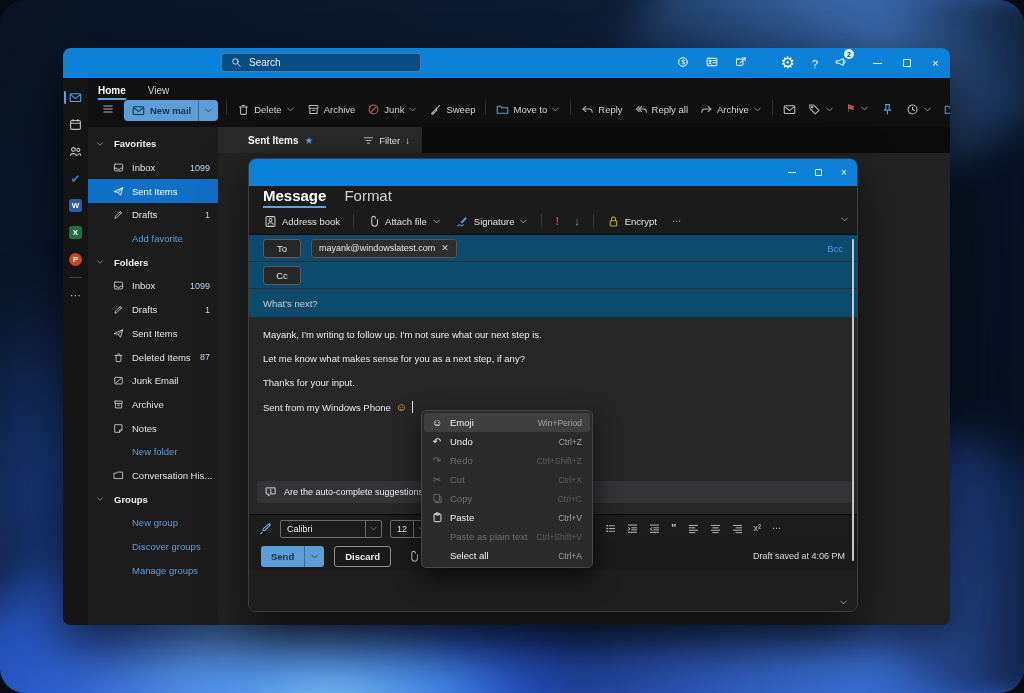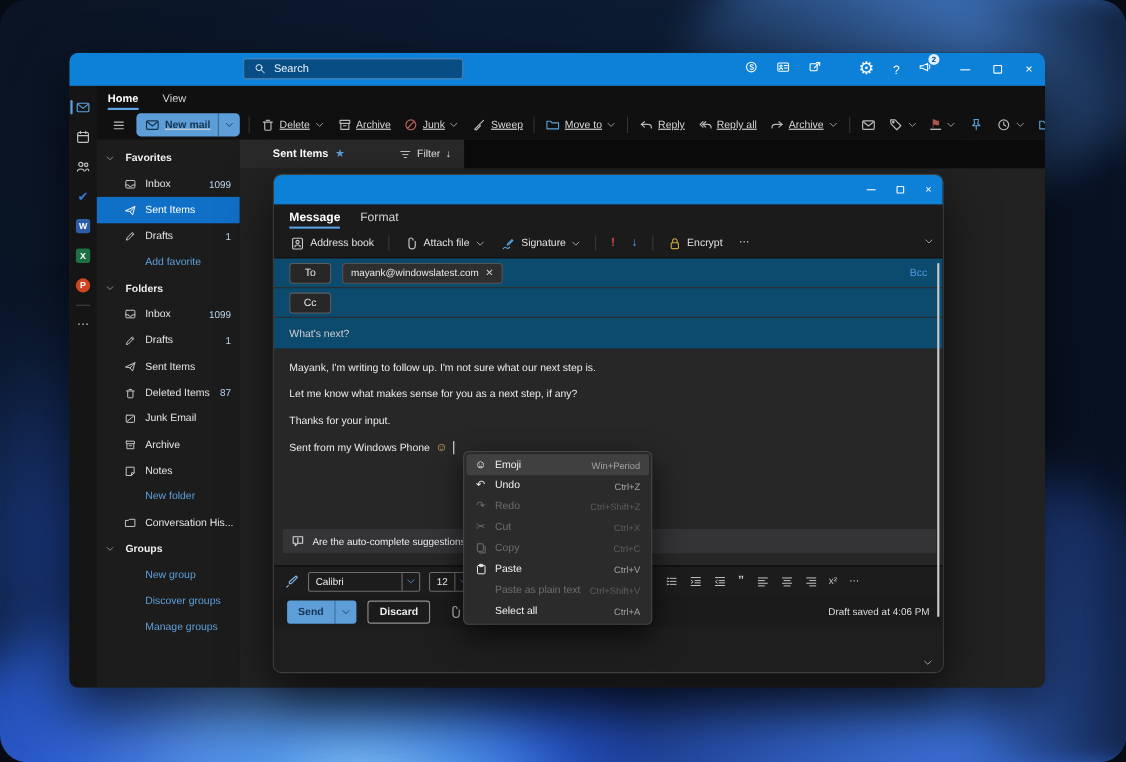--- a/index.html
+++ b/index.html
@@ -56,22 +56,22 @@
   .office-badge.round { border-radius:50%; }
   .rail-divider { height:9px; width:100%; display:flex; align-items:center; justify-content:center; }
   .rail-divider > span { width:13px; height:1px; background:#3f3f3f; }
 
   .right-col { flex:1; display:flex; flex-direction:column; min-width:0; }
   .tabrow { flex:0 0 22px; background:#101011; display:flex; align-items:flex-end;
     padding-left:10px; gap:22px; }
   .tab { font-size:10px; color:#d2d2d2; padding-bottom:4px; }
   .tab.active { color:#fff; font-weight:bold; border-bottom:2px solid #5aa3e8; padding-bottom:2px; }
 
-  .ribbon { flex:0 0 27px; background:#101011; display:flex; align-items:center; padding:0 8px;
-    font-size:9.5px; color:#d6d6d6; white-space:nowrap; overflow:hidden;text-decoration:underline; }
+  .ribbon { flex:0 0 27px; background:#101011; display:flex; align-items:flex-start; padding:0 8px;
+    font-size:9.5px; color:#d6d6d6; white-space:nowrap; overflow:hidden; }
   .rb-btn { display:flex; align-items:center; gap:4px; padding:3px 6px; border-radius:3px; color:#d6d6d6; }
   .rb-btn .ic { color:#b9b9b9; }
   .newmail { background:#5d9ed9; color:#14324e; font-weight:bold; border-radius:4px; height:21px;
     display:flex; align-items:center; margin:0 4px; }
   .newmail .nm-main { display:flex; align-items:center; gap:5px; padding:0 7px 0 8px; height:100%; }
   .newmail .nm-chev { border-left:1px solid rgba(20,50,78,.5); padding:0 5px; height:100%;
     display:flex; align-items:center; }
   .rb-sep { width:1px; height:15px; background:#333; margin:0 4px; flex:0 0 1px; }
   .chev { color:#9a9a9a; }
 
@@ -102,21 +102,21 @@
     background:#1f1f20; border:1px solid #3e3e3e; box-shadow:0 18px 45px rgba(0,0,0,.6);
     overflow:hidden; z-index:10; }
   .c-titlebar { position:absolute; top:0; left:0; right:0; height:27px; background:#0d80d8;
     display:flex; justify-content:flex-end; }
   .c-winbtn { width:26px; height:27px; display:flex; align-items:center; justify-content:center;
     color:#fff; font-size:10px; }
   .c-winbtn .max-box { width:7px; height:7px; }
   .c-winbtn .min-line { width:8px; }
   .c-tabs { position:absolute; top:27px; left:0; right:0; height:22px; background:#1b1b1c;
     display:flex; gap:18px; padding-left:14px; align-items:flex-end; }
-  .c-tab { font-size:11px; color:#d2d2d2; padding-bottom:4px; }
+  .c-tab { font-size:15px; color:#d2d2d2; padding-bottom:4px; }
   .c-tab.active { color:#fff; font-weight:bold; border-bottom:2px solid #5aa3e8; padding-bottom:2px; }
   .c-toolbar { position:absolute; top:49px; left:0; right:0; height:27px; background:#1b1b1c;
     border-bottom:1px solid #0c0c0c; display:flex; align-items:center; padding-left:10px; gap:5px;
     font-size:9.5px; color:#e2e2e2; }
   .ct-item { display:flex; align-items:center; gap:5px; padding:3px 5px; }
   .ct-item .ic { color:#c9c9c9; }
   .ct-sep { width:1px; height:14px; background:#3a3a3a; margin:0 3px; }
   .c-collapse { position:absolute; right:8px; top:56px; color:#bbb; z-index:11; }
   .c-fields { position:absolute; top:76px; left:0; right:0; height:82px; background:#0c4a6e; }
   .f-row { height:27px; display:flex; align-items:center; padding:0 14px; position:relative;

